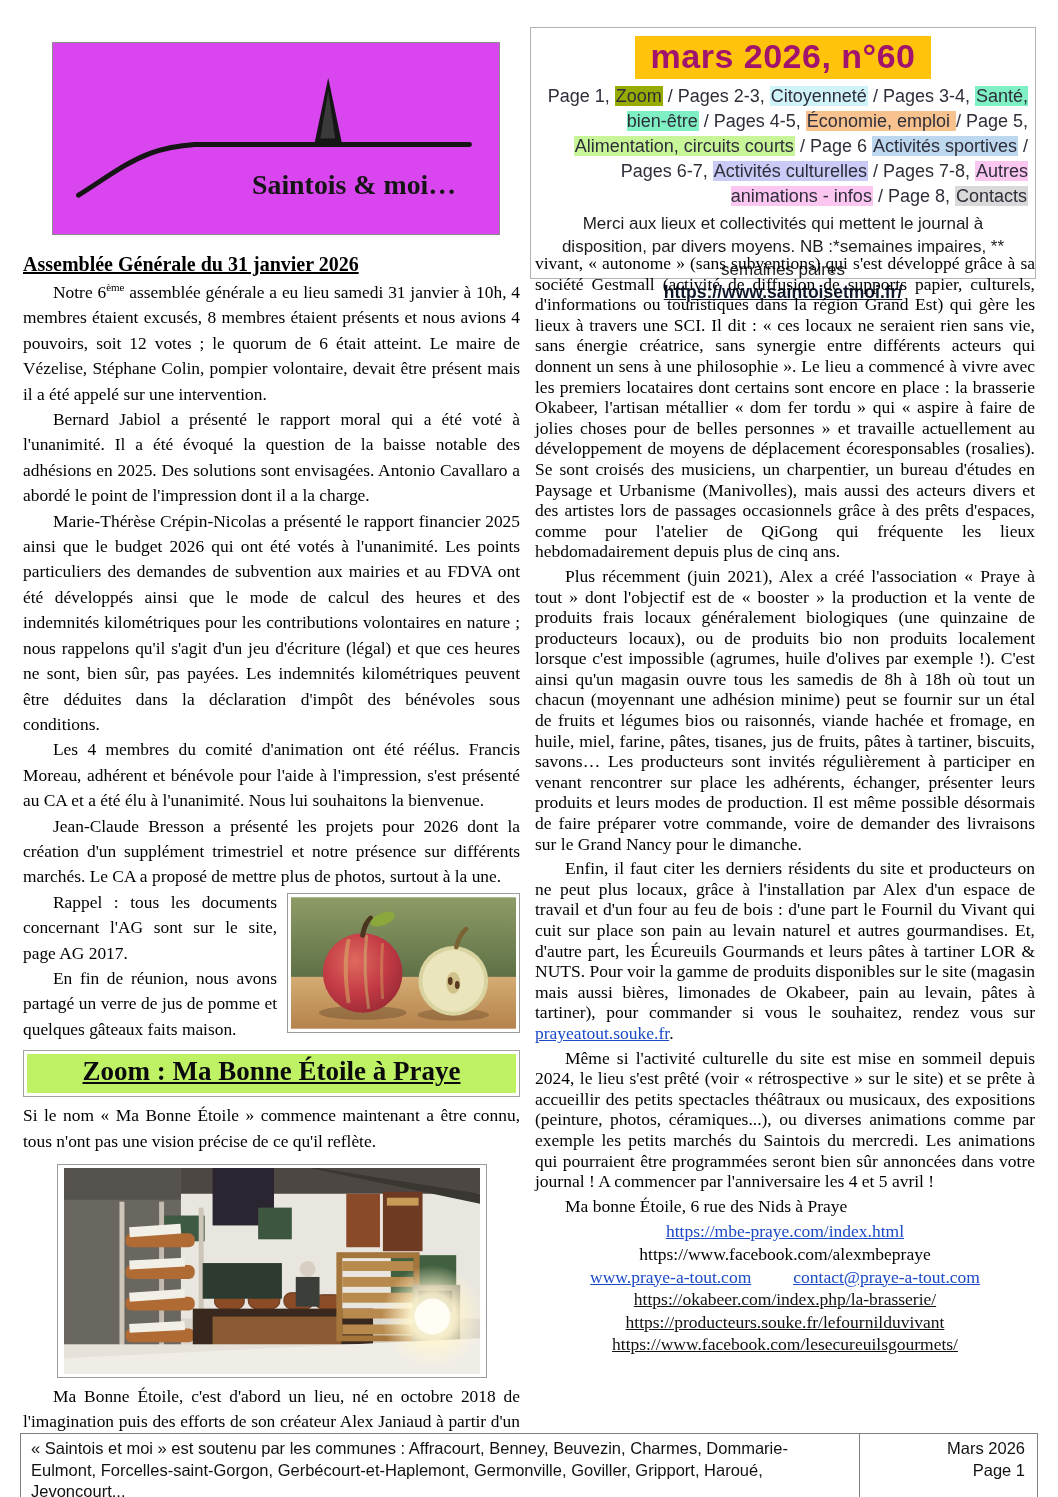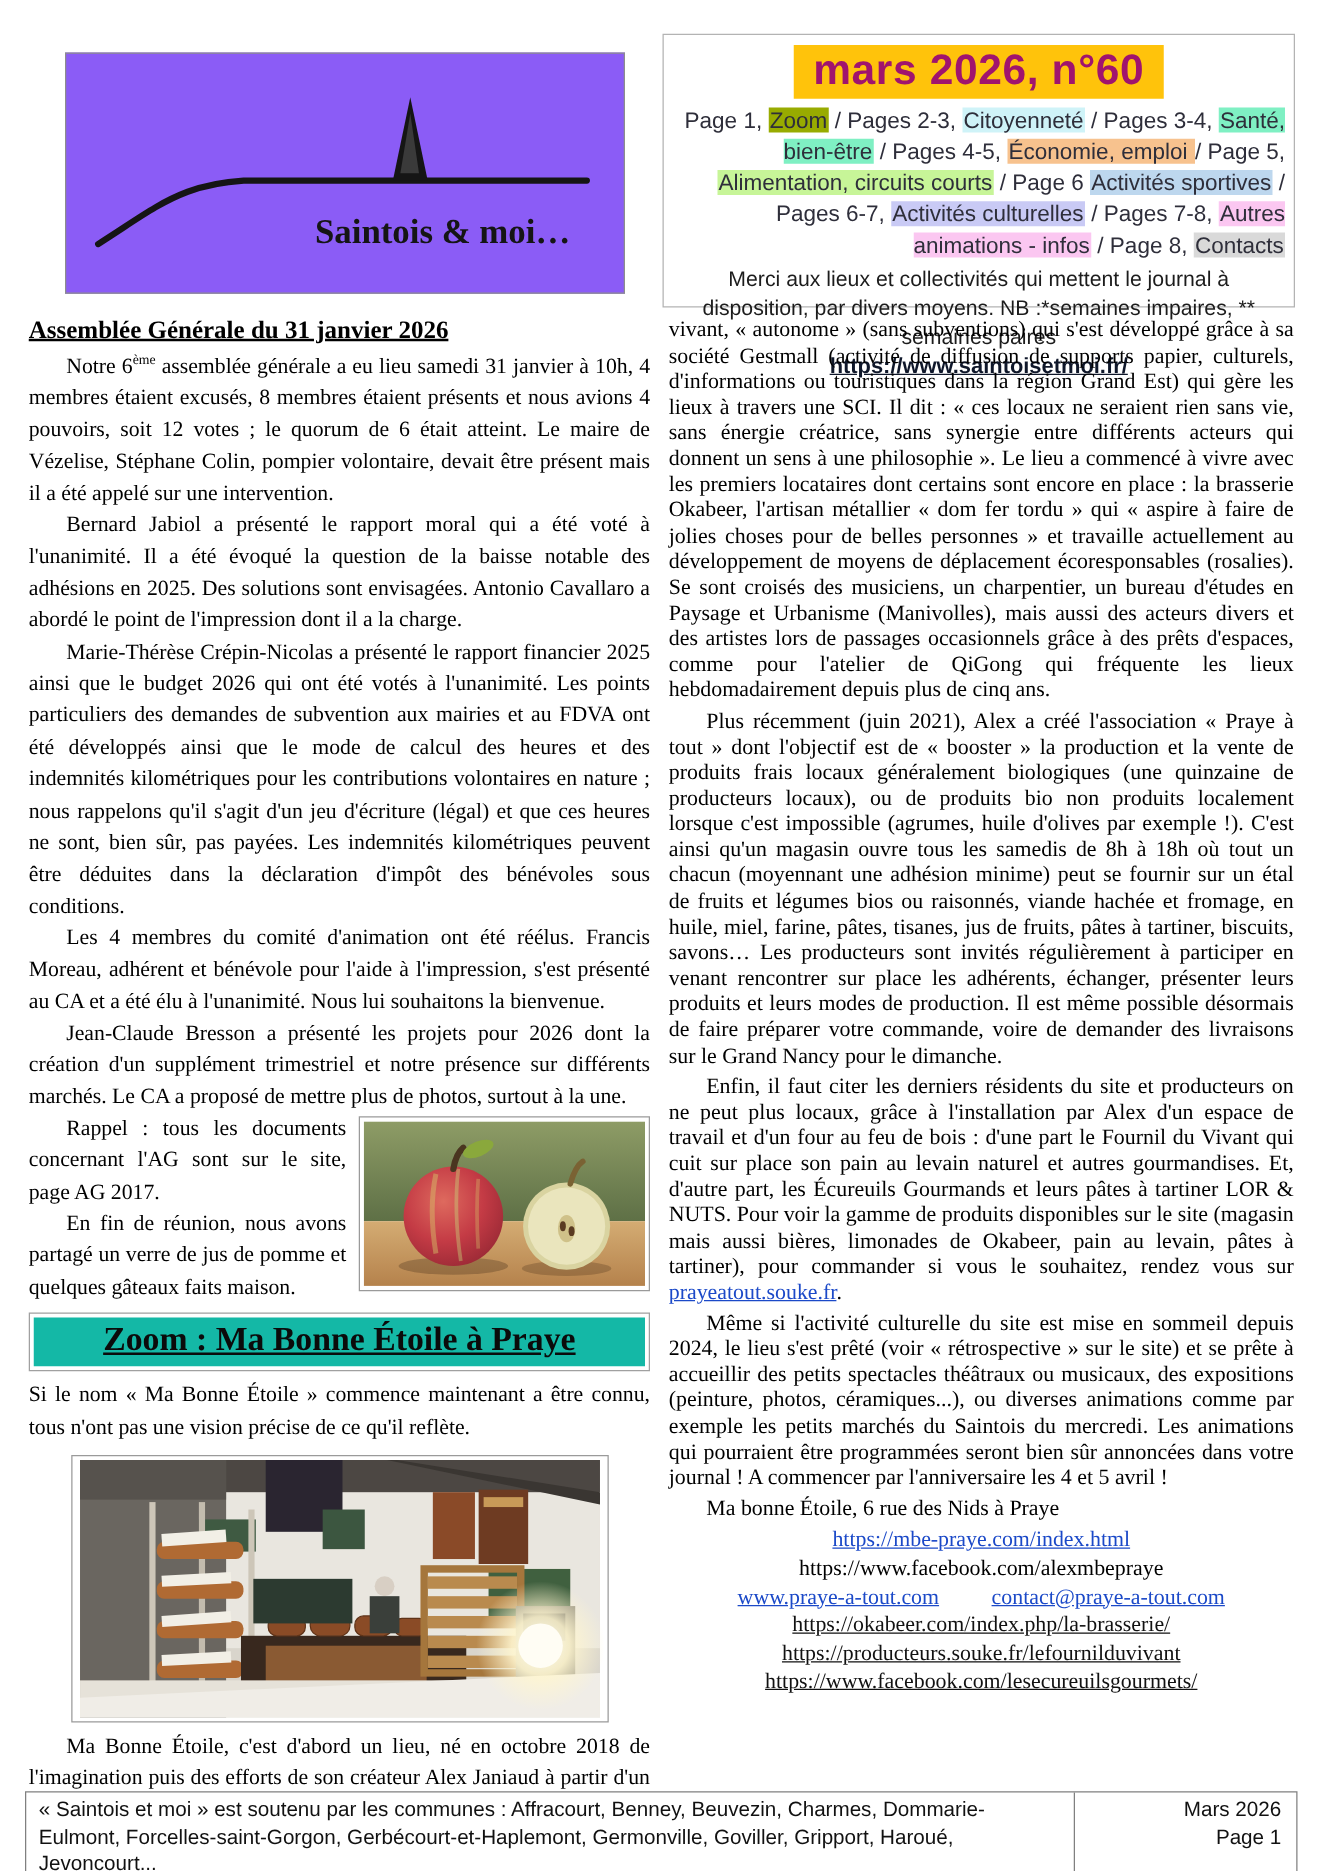--- a/index.html
+++ b/index.html
@@ -2,24 +2,24 @@
 <html lang="fr"><head>
 <meta charset="utf-8">
 <style>
   html,body{margin:0;padding:0;background:#ffffff;}
   .page{position:relative;width:1058px;height:1497px;background:#fff;overflow:hidden;
         font-family:"Liberation Serif",serif;color:#000;}
   *{box-sizing:border-box;}
 
   
   .logo-box{position:absolute;left:52px;top:42px;width:448px;height:193px;
-            border:1px solid #8d8d8d;background:#8b5cf6;}
+            border:1px solid #8d8d8d;background:#d946ef;}
   .logo-box svg{width:100%;height:100%;display:block;}
 
-  .issue-box{position:absolute;left:530px;top:27px;width:506px;height:219px;
+  .issue-box{position:absolute;left:530px;top:27px;width:506px;height:252px;
              border:1px solid #b3b3b3;background:#fff;text-align:center;
              font-family:"Liberation Sans",sans-serif;padding:5px 7px 0 7px;}
   .issue-title{display:inline-block;margin-top:3px;padding:1px 16px 3px 16px;
                font-size:34px;font-weight:bold;letter-spacing:.5px;line-height:1.15;}
   .issue-nav{margin-top:5px;font-size:18px;line-height:25px;color:#2e2e3a;text-align:right;}
   .issue-nav .hl{padding:0 1px;}
   .thanks{margin-top:3px;font-size:17px;line-height:23px;color:#1c1c1c;}
   .site-link{display:inline-block;margin-top:1px;font-size:17.5px;font-weight:bold;
              color:#0f172a;text-decoration:underline;}
 
@@ -127,21 +127,21 @@
           <ellipse cx="160" cy="84" rx="2.4" ry="4" fill="#5a3b22"></ellipse>
           <ellipse cx="167" cy="88" rx="2.4" ry="4" fill="#5a3b22"></ellipse>
           <path d="M166,50 q4,-14 10,-18" stroke="#7a6233" stroke-width="4.5" fill="none" stroke-linecap="round"></path>
         </svg>
       </div>
 
       <p>Rappel : tous les documents concernant l'AG sont sur le site, page AG 2017.</p>
       <p>En fin de réunion, nous avons partagé un verre de jus de pomme et quelques gâteaux faits maison.</p>
 
       <div class="zoom-title-box">
-        <div class="zoom-title-inner" style="background-color: #14b8a6;">
+        <div class="zoom-title-inner" style="background-color: #bef264;">
           <span class="zoom-title-text">Zoom : Ma Bonne Étoile à Praye</span>
         </div>
       </div>
 
       <p class="zoom-intro">Si le nom « Ma Bonne Étoile » commence maintenant a être connu, tous n'ont pas une vision précise de ce qu'il reflète.</p>
 
       <div class="shop-fig">
         <svg viewBox="0 0 420 208">
           <defs>
             <radialGradient id="lampG" cx="0.5" cy="0.5" r="0.5">

